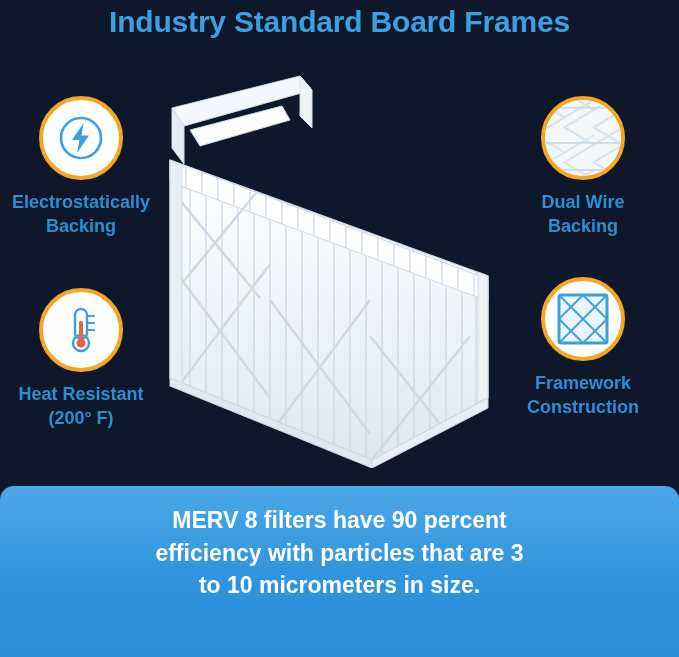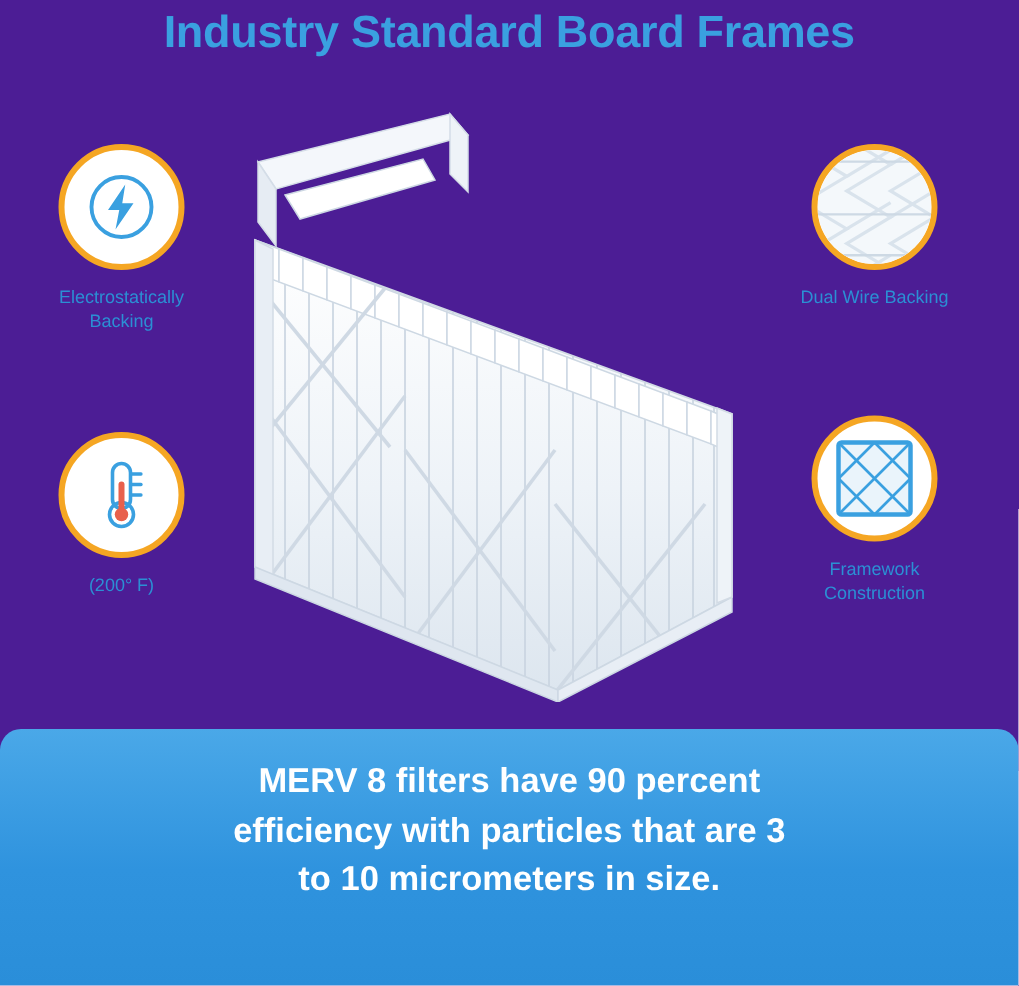--- a/index.html
+++ b/index.html
@@ -11,21 +11,21 @@
     width: 679px;
     height: 657px;
     font-family: "Liberation Sans", sans-serif;
     overflow: hidden;
     position: relative;
   }
   .page {
     position: relative;
     width: 679px;
     height: 514px;
-    background: #4c1d95;
+    background: #0f172a;
   }
 
   
   .title {
     position: absolute;
     top: 2px;
     left: 0;
     width: 679px;
     text-align: center;
     font-size: 30px;
@@ -48,22 +48,22 @@
     border: 4px solid #f5a623;
     background: #ffffff;
     margin: 0 auto 10px auto;
     display: flex;
     align-items: center;
     justify-content: center;
     box-sizing: border-box;
     overflow: hidden;
   }
   .feature-label {
-    font-size: 12px;
-    font-weight: normal;
+    font-size: 18px;
+    font-weight: bold;
     color: #2b8fd4;
     line-height: 1.35;
   }
 
   .f-electro { left: 6px;  top: 96px; }
   .f-heat    { left: 6px;  top: 288px; }
   .f-wire    { left: 508px; top: 96px; }
   .f-indus   { left: 508px; top: 277px; }
 
   
@@ -219,20 +219,21 @@
         <rect x="17" y="4" width="12" height="30" rx="6" fill="none" stroke="#3aa0e0" stroke-width="2.4"></rect>
         <circle cx="23" cy="38" r="8" fill="none" stroke="#3aa0e0" stroke-width="2.4"></circle>
         <circle cx="23" cy="38" r="4.5" fill="#e8604c"></circle>
         <rect x="21" y="16" width="4" height="20" rx="2" fill="#e8604c"></rect>
         <line x1="30" y1="11" x2="36" y2="11" stroke="#3aa0e0" stroke-width="2.2" stroke-linecap="round"></line>
         <line x1="30" y1="18" x2="36" y2="18" stroke="#3aa0e0" stroke-width="2.2" stroke-linecap="round"></line>
         <line x1="30" y1="25" x2="36" y2="25" stroke="#3aa0e0" stroke-width="2.2" stroke-linecap="round"></line>
       </svg>
     </div>
     <div class="feature-label">
+      <div>Heat Resistant</div>
       <div>(200° F)</div>
     </div>
   </div>
 
   <div class="feature f-wire">
     <div class="badge">
       <svg class="icon-svg" width="78" height="78" viewBox="0 0 78 78">
         <defs>
           <clipPath id="circClip">
               <circle cx="39" cy="39" r="39"></circle>

